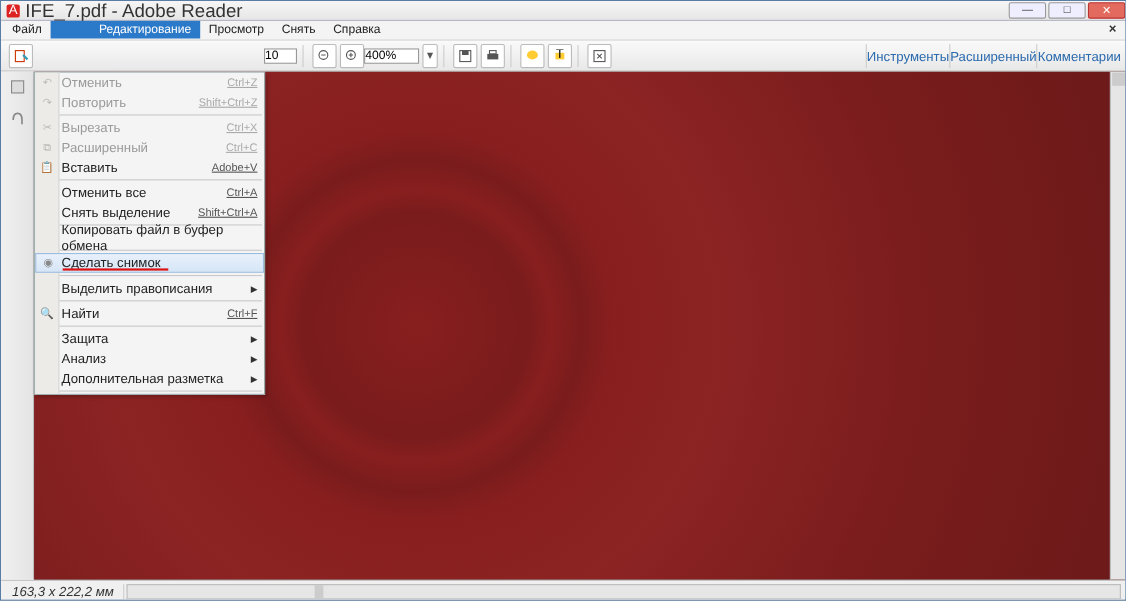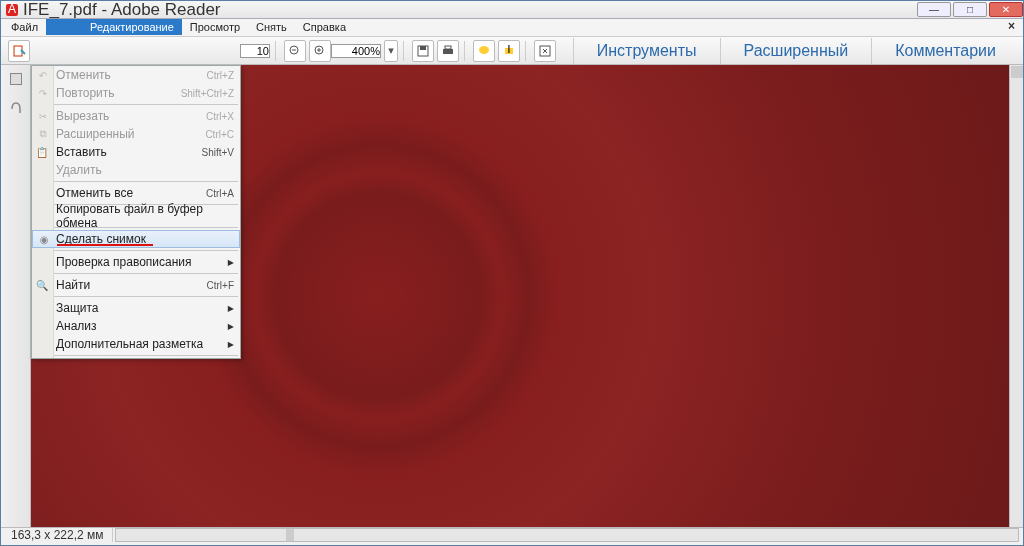--- a/index.html
+++ b/index.html
@@ -13,48 +13,48 @@
   .winbtn.cl { background:#e26a5f; color:#fff; border-color:#b33; }
   
   .menubar { height: 18px; background: #f4f4f4; display:flex; align-items:flex-start; border-bottom:1px solid #ccc; padding:0 2px;}
   .menubar .item { padding: 2px 8px; font-size:11px; color:#222; cursor:default; }
   .menubar .item.sel { background:#2b79c9; color:#fff;padding-left:44px; }
   .menubar .close { margin-left:auto; padding-right:6px; font-weight:bold; color:#333;}
   
   .toolbar { height: 28px; background: linear-gradient(#fafafa,#e8e8e8); border-bottom:1px solid #bbb; display:flex; align-items:center; padding:0 4px; position:relative; }
   .tbtn { width: 22px; height: 22px; border:1px solid #bbb; border-radius:2px; background:#fff; margin-left:3px; display:flex; align-items:center; justify-content:center; font-size:11px; color:#555;}
   .tsep { width:1px; height:20px; background:#ccc; margin:0 5px;}
-  .tfield { width: 30px; height:14px; border:1px solid #999; background:#fff; font-size:11px; text-align:right; }
+  .tfield { width: 30px; height:14px; border:1px solid #999; background:#fff; font-size:11px; text-align:left; }
   .zoom { width:50px;}
   .toolbar .right { margin-left:auto; display:flex; align-items:center;}
-  .rtab { padding: 4px 23px; font-size:16px; color:#2b6aad; border-left:1px solid #ccc;}
+  .rtab { padding: 4px 0; font-size:12px; color:#2b6aad; border-left:1px solid #ccc;}
   
   .workspace { flex:1; display:flex; position:relative; overflow:hidden;}
   
   .leftbar { width:30px; background: linear-gradient(to right,#f0f0f0,#e4e4e4); border-right:1px solid #bbb; display:flex; flex-direction:column; align-items:center; padding-top:4px; gap:10px;}
   .leftbar .licon { width:20px; height:20px; display:flex; align-items:center; justify-content:center; color:#666;}
   
   .canvas { flex:1; background:#525659; position:relative; }
   .page { position:absolute; left:0; top:0; right:0; bottom:0; background: radial-gradient(circle at 35% 50%, #8a1d1d 0%, #7b1a1a 15%, #8a1d1d 18%, #7b1a1a 22%, #8a1d1d 26%, #8e2222 40%, #7a1a1a 70%, #6d1818 100%); opacity:0.97;}
   .canvas .scv { position:absolute; right:0; top:0; bottom:0; width:14px; background:#e6e6e6; border-left:1px solid #bbb;}
   .canvas .scv .thumbtop { width:12px; height:12px; background:#ccc; margin:1px;}
   
-  .statusbar { height:18px; background:#f0f0f0; border-top:1px solid #bbb; display:flex; align-items:flex-start; font-size:11px; color:#333; padding:0 2px;}
+  .statusbar { height:18px; background:#f0f0f0; border-top:1px solid #bbb; display:flex; align-items:flex-end; font-size:11px; color:#333; padding:0 2px;font-style:italic;}
   .statusbar .cell { padding:0 8px; border-right:1px solid #ccc;}
   .statusbar .sctrack { flex:1; height:14px; background:#e6e6e6; border:1px solid #bbb; margin:0 2px; position:relative;}
   .statusbar .scthumb { position:absolute; left:170px; top:0; height:12px; width:8px; background:#ccc;}
   
   
   .dropdown { position:absolute; left:30px; top:0; width:210px; background:#f4f4f4; border:1px solid #9aa; box-shadow:2px 2px 4px rgba(0,0,0,0.25); z-index:50;}
   .dropdown .row { height:18px; display:flex; align-items:center; padding:0 6px 0 24px; font-size:11px; color:#222; position:relative;}
   .dropdown .row.dis { color:#9a9a9a; }
   .dropdown .row.hl { background: linear-gradient(#e8f0fb,#d6e6f7); border:1px solid #9dbde0; height:18px; padding-left:23px;}
   .dropdown .row .ricon { position:absolute; left:4px; width:14px; height:14px; display:flex; align-items:center; justify-content:center; font-size:10px; color:#888;}
   .dropdown .row.dis .ricon { color:#bbb;}
-  .dropdown .row .sc { margin-left:auto; font-size:10px; color:#555;}
+  .dropdown .row .sc { margin-left:auto; font-size:10px; color:#555;text-decoration:underline;}
   .dropdown .row.dis .sc { color:#aaa;}
   .dropdown .row .arr { margin-left:auto; font-size:8px; color:#333;}
   .dropdown .sep { height:1px; background:#c8c8c8; margin:2px 2px;}
   .dropdown .iconstrip { position:absolute; left:0; top:0; bottom:0; width:22px; background:#ecebe7; border-right:1px solid #d8d8d8;}
   .underline { position:absolute; left:24px; bottom:1px; width:96px; height:2px; background:#d11;}
 </style>
 </head>
 <body>
 
 <div class="titlebar">
@@ -186,43 +186,44 @@
           <span class="sc">Ctrl+X</span>
         </div>
         <div class="row dis">
           <span class="ricon">⧉</span>
           <span>Расширенный</span>
           <span class="sc">Ctrl+C</span>
         </div>
         <div class="row">
           <span class="ricon">📋</span>
           <span>Вставить</span>
-          <span class="sc">Shift+V</span>
-        </div>
-        <div class="row dis">
-          <span>Удалить</span>
+          <span class="sc">Adobe+V</span>
         </div>
         <div class="sep"></div>
         <div class="row">
           <span>Отменить все</span>
           <span class="sc">Ctrl+A</span>
+        </div>
+        <div class="row">
+          <span>Снять выделение</span>
+          <span class="sc">Shift+Ctrl+A</span>
         </div>
         <div class="sep"></div>
         <div class="row">
           <span>Копировать файл в буфер обмена</span>
         </div>
         <div class="sep"></div>
         <div class="row hl" style="position: relative;">
           <span class="ricon">◉</span>
           <span>Сделать снимок</span>
           <div class="underline"></div>
         </div>
         <div class="sep"></div>
         <div class="row">
-          <span>Проверка правописания</span>
+          <span>Выделить правописания</span>
           <span class="arr">▶</span>
         </div>
         <div class="sep"></div>
         <div class="row">
           <span class="ricon">🔍</span>
           <span>Найти</span>
           <span class="sc">Ctrl+F</span>
         </div>
         <div class="sep"></div>
         <div class="row">

